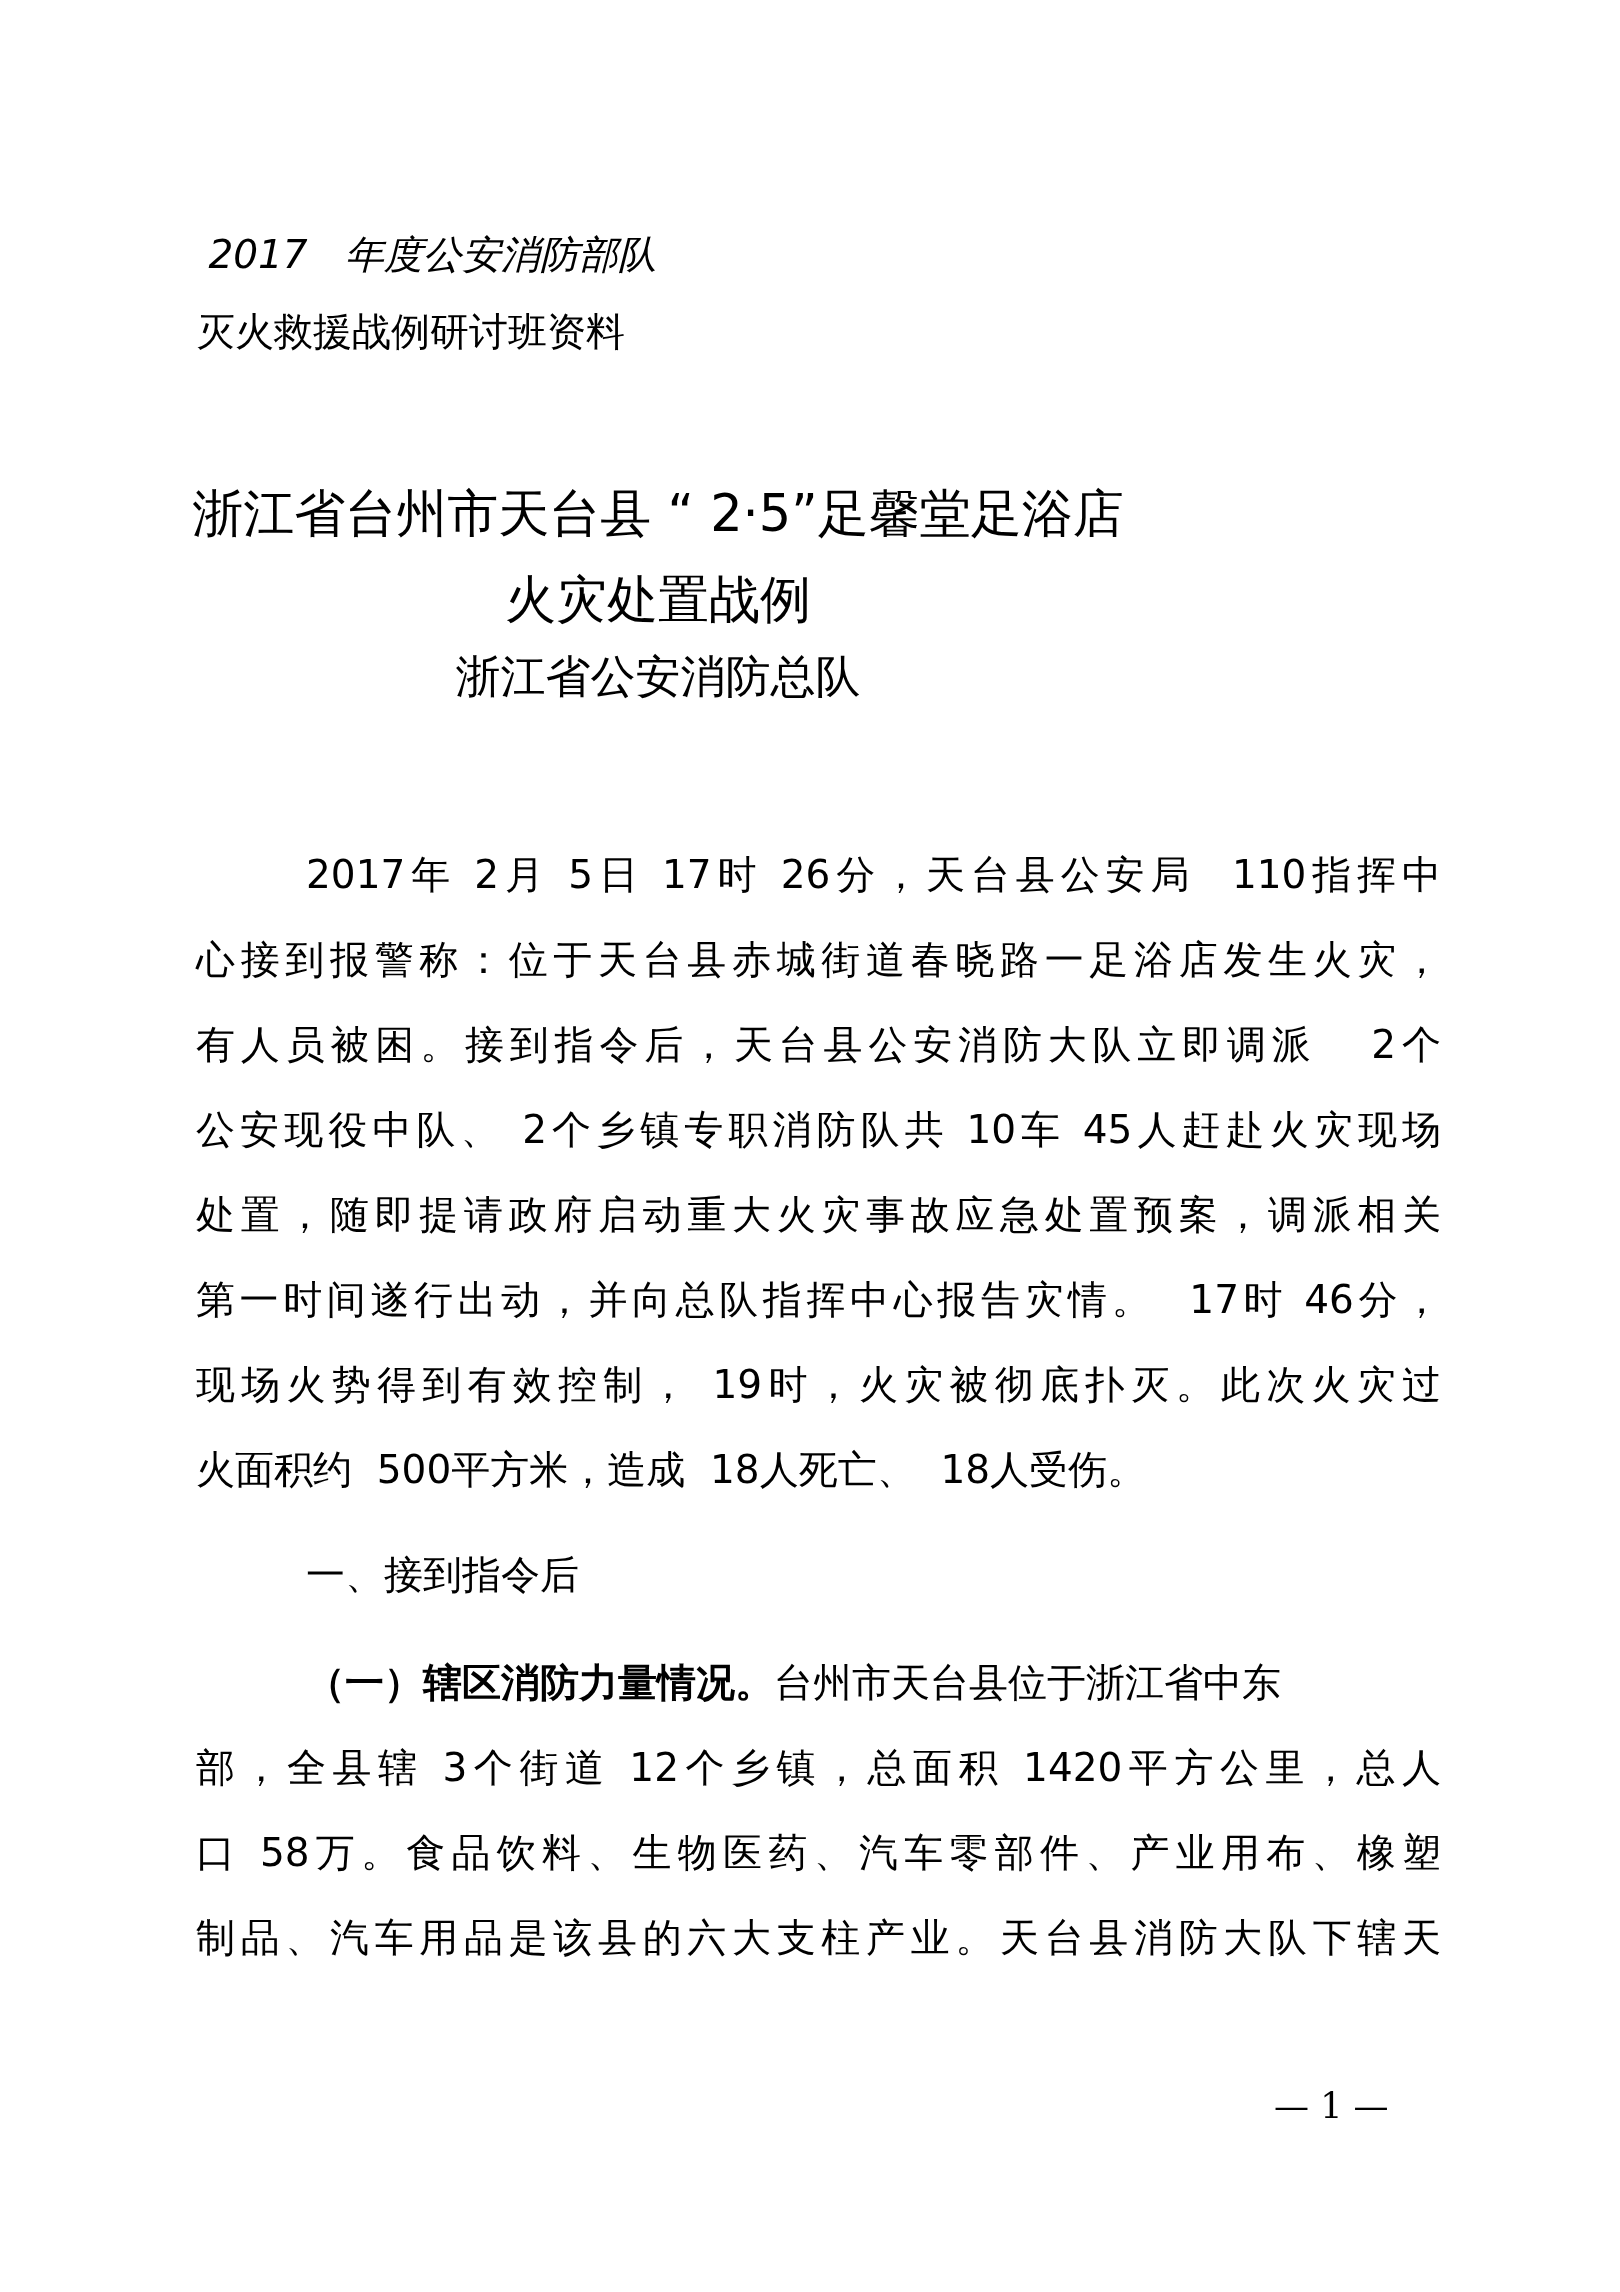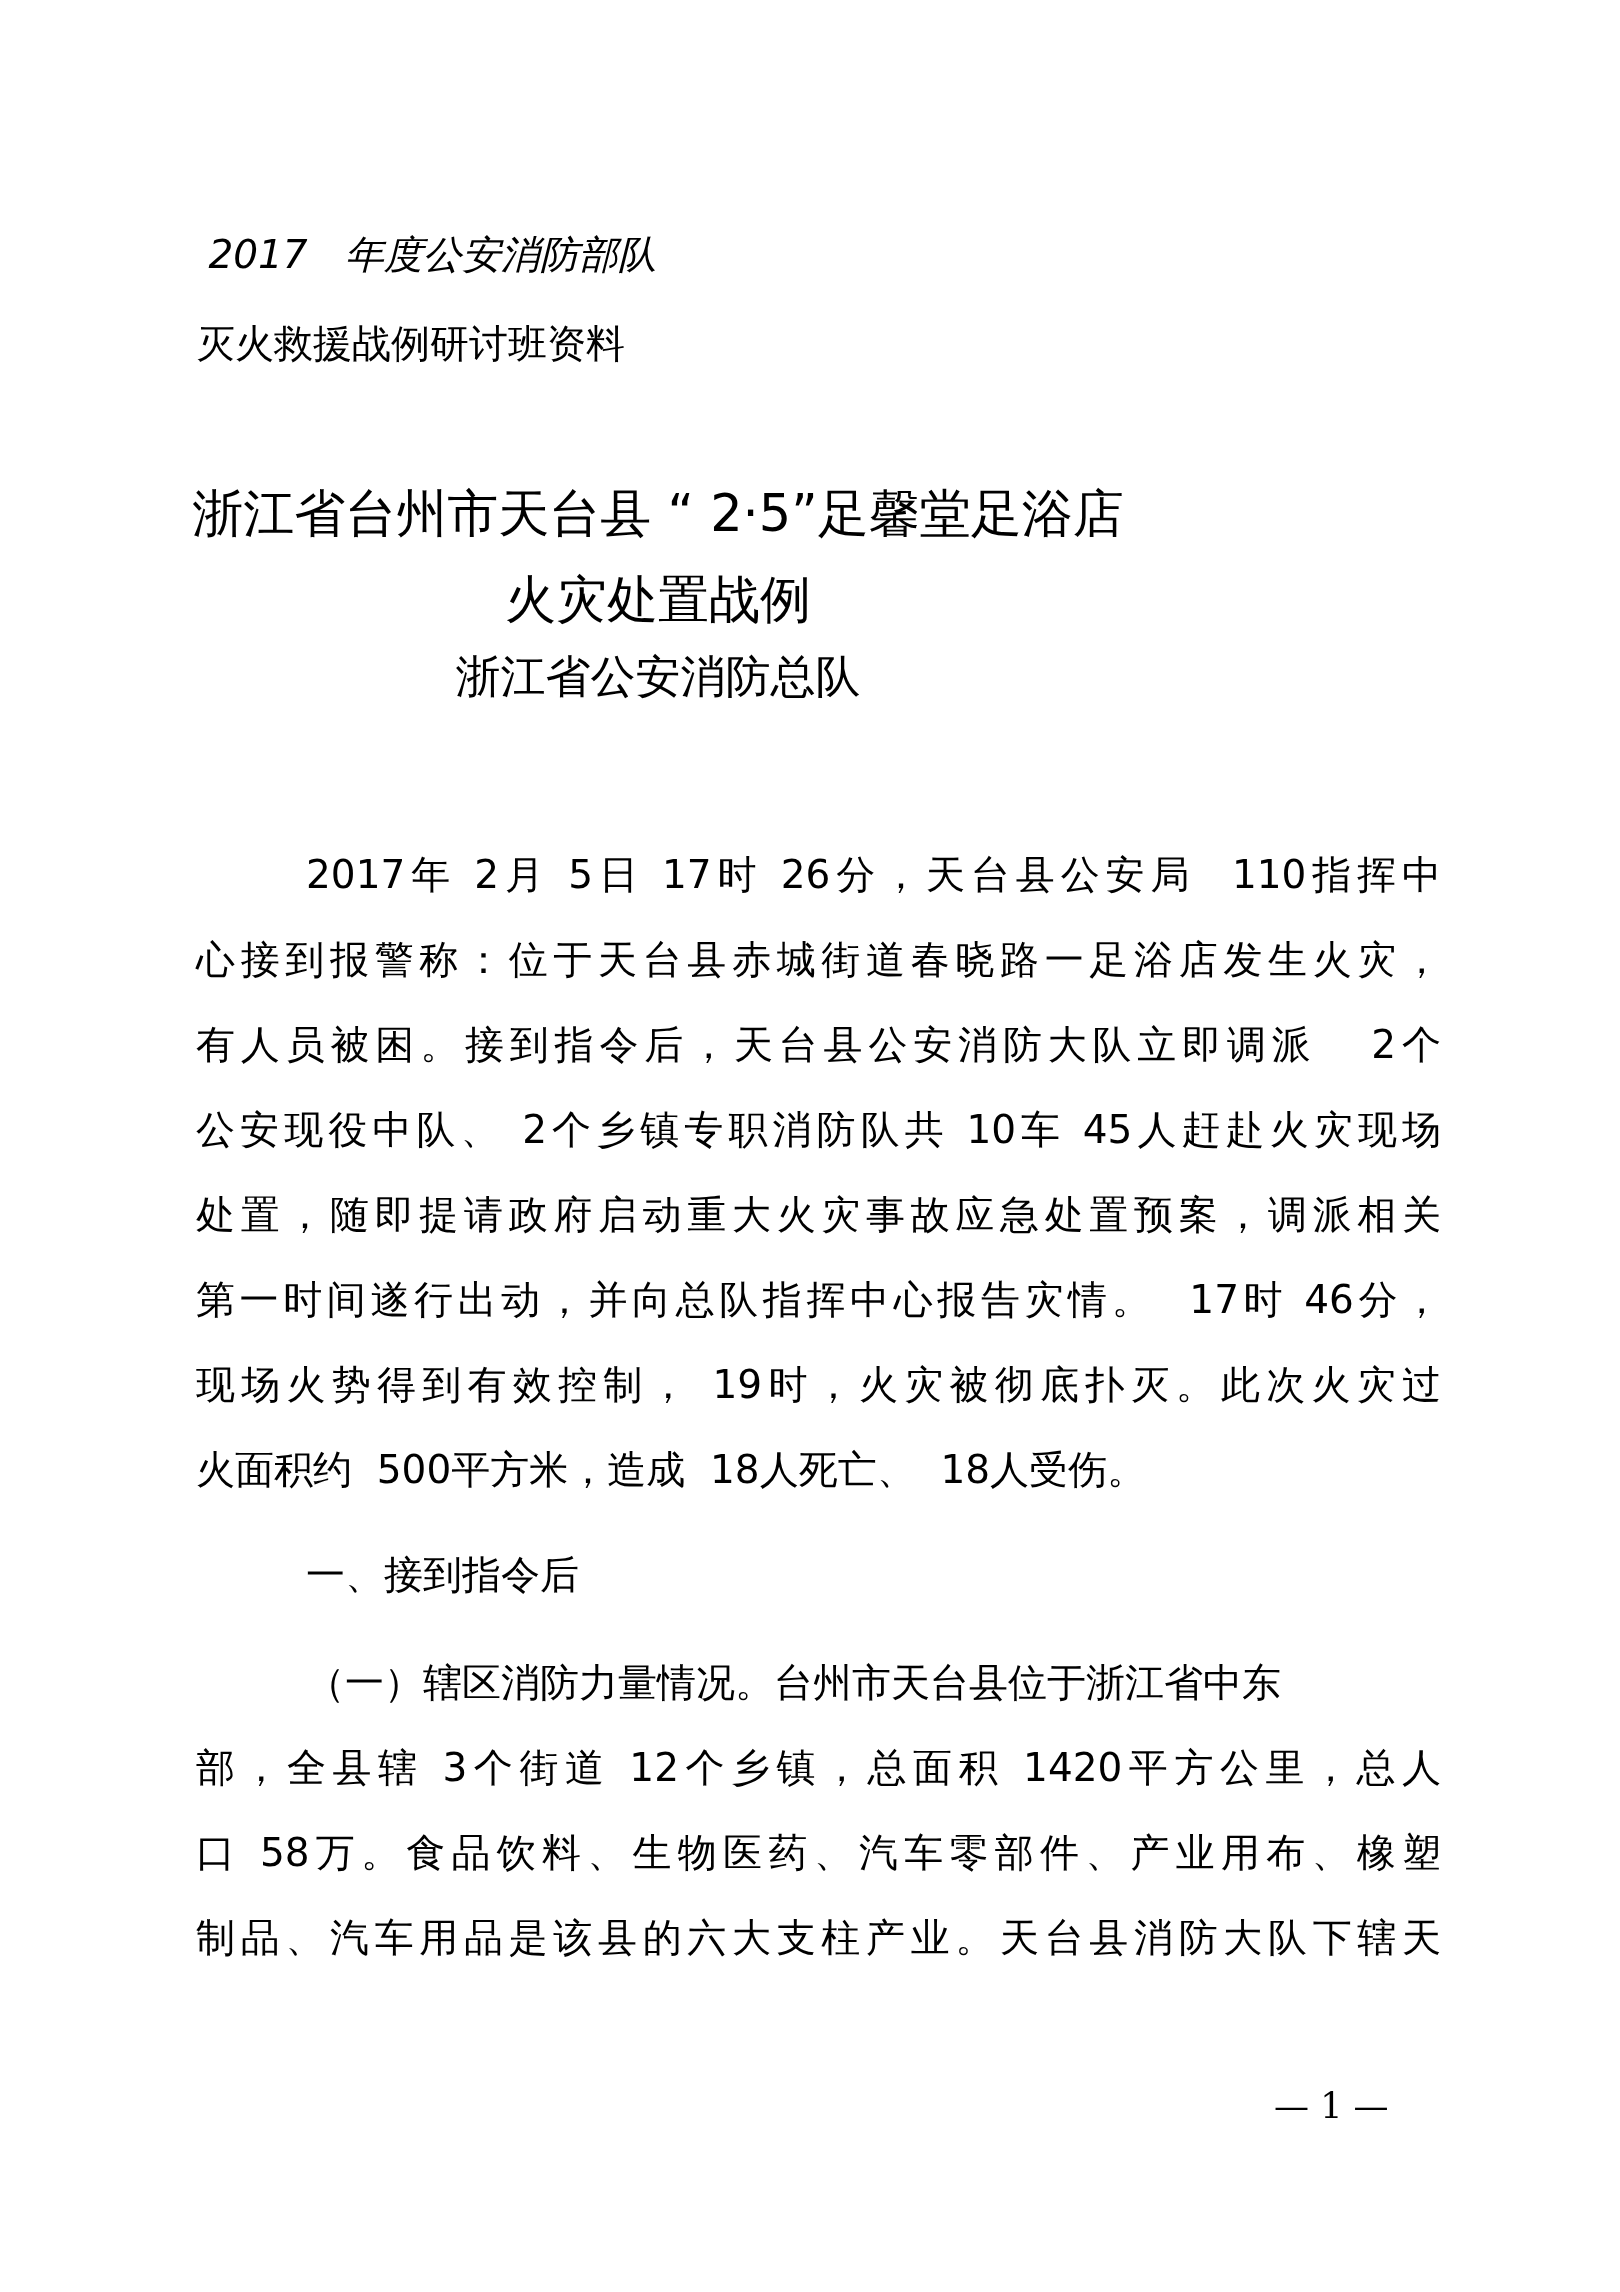--- a/index.html
+++ b/index.html
@@ -7,28 +7,28 @@
          font-family: "DejaVu Sans", sans-serif; color: #000; }
   .hdr { position: absolute; left: 196px; font-size: 39px; line-height: 47px; white-space: pre; }
   .title { position: absolute; left: 0; width: 1316px; text-align: center; white-space: pre; }
   .t1 { top: 482px; font-size: 51px; line-height: 63px; }
   .t2 { top: 568px; font-size: 51px; line-height: 63px; }
   .t3 { top: 651px; font-size: 45px; line-height: 51px; }
   .body { position: absolute; left: 196px; top: 825px; width: 1245px; }
   .line { height: 85px; font-size: 39px; line-height: 59px; white-space: pre; text-align: justify; text-align-last: justify; }
   .line.last { text-align-last: left; }
   .indent { padding-left: 110px; margin-top: 20px; }
-  .bold { font-weight: normal; }
+  .bold { font-weight: bold; }
   .pagenum { position: absolute; left: 1274px; top: 2086px; font-family: "DejaVu Serif", serif; font-size: 35px; white-space: pre; }
 </style>
 </head>
 <body>
 
 <div class="hdr" style="top:231px;font-style:italic;"> 2017   年度公安消防部队</div>
-<div class="hdr" style="top:320px;">灭火救援战例研讨班资料</div>
+<div class="hdr" style="top:308px;">灭火救援战例研讨班资料</div>
 
 <div class="title t1">浙江省台州市天台县 “ 2·5”足馨堂足浴店</div>
 <div class="title t2">火灾处置战例</div>
 <div class="title t3">浙江省公安消防总队</div>
 
 <div class="body">
   <div class="line indent">2017年 2月 5日 17时 26分，天台县公安局  110指挥中</div>
   <div class="line">心接到报警称：位于天台县赤城街道春晓路一足浴店发生火灾，</div>
   <div class="line">有人员被困。接到指令后，天台县公安消防大队立即调派   2个</div>
   <div class="line">公安现役中队、 2个乡镇专职消防队共 10车 45人赶赴火灾现场</div>

